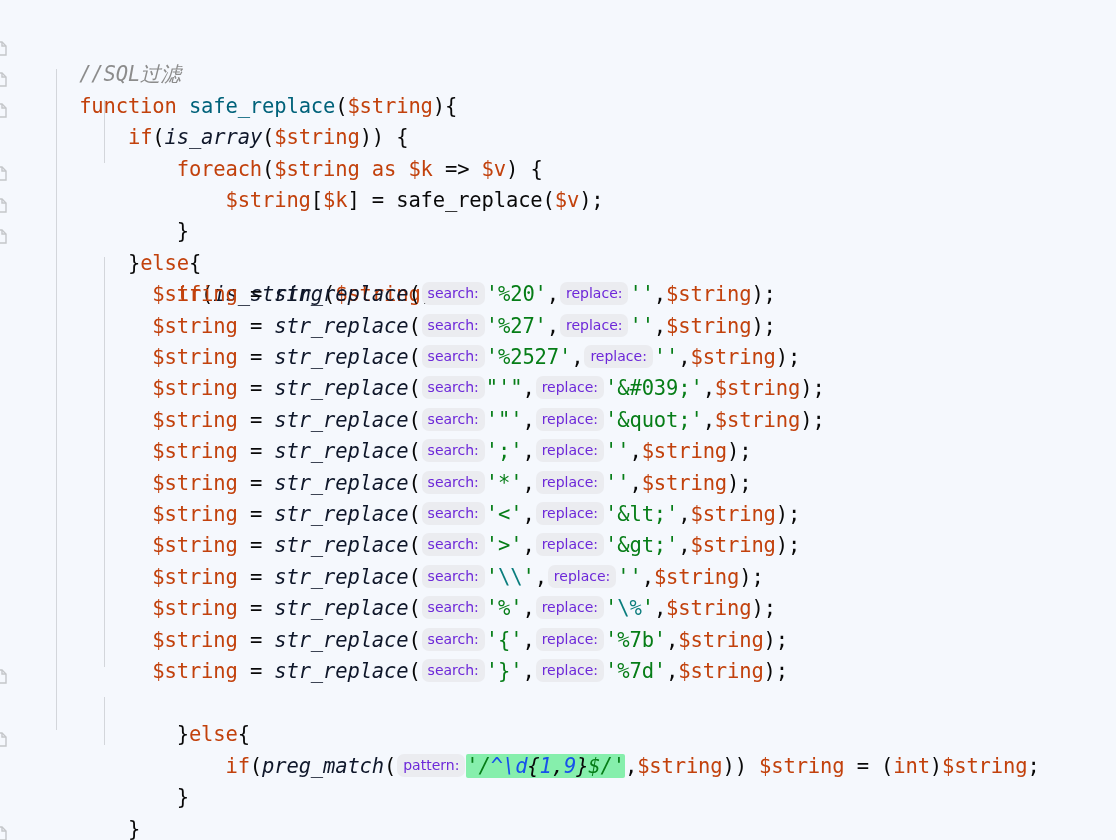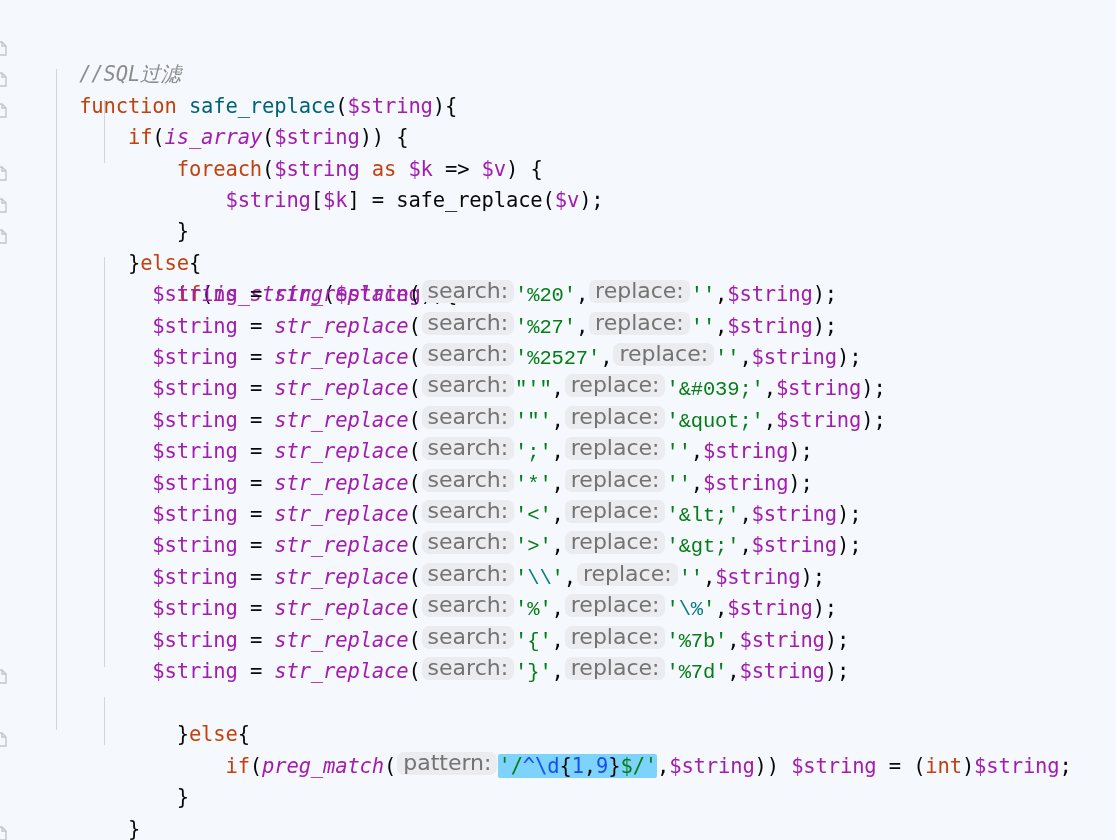--- a/index.html
+++ b/index.html
@@ -56,43 +56,44 @@
   
   .indent-guide {
     position: absolute;
     width: 1px;
     background: #d3d6db;
   }
 
   
   .kw      { color: #c2410c; }          
   .fn      { color: #00627a; }          
-  .fn-i    { color: #a21caf; font-style: italic; }
-  .dvar    { color: #a21caf; }          
-  .str     { color: #067d17; font-family: Liberation Mono, monospace; }          
+  .fn-i    { color: #0f172a; font-style: italic; }
+  .dvar    { color: #c2410c; }          
+  .str     { color: #067d17; }          
   .esc     { color: #0a7d7d; }          
   .regex-d { color: #067d17; }
   .regex-m { color: #1750eb; }
   .regex-a { color: #067d17; }
   .punct   { color: #080808; }
   .comment { color: #8c8c8c; font-style: italic; }
   .num     { color: #1750eb; }
 
   .strbg {
-    background: #7dd3fc;
+    background: #86efac;
     border-radius: 2px;
+    font-style: italic;
   }
 
   
   .inlay {
     display: inline-block;
     background: #ebecf0;
-    color: #737373;
+    color: #6d28d9;
     border-radius: 7px;
-    font-size: 22px;
+    font-size: 14px;
     font-family: "DejaVu Sans", sans-serif;
     font-style: normal;
     padding: 1px 6px 2px 6px;
     line-height: 20px;
     vertical-align: 3px;
     letter-spacing: 0;
     margin: 0 1px;
   }
 </style>
 </head>

